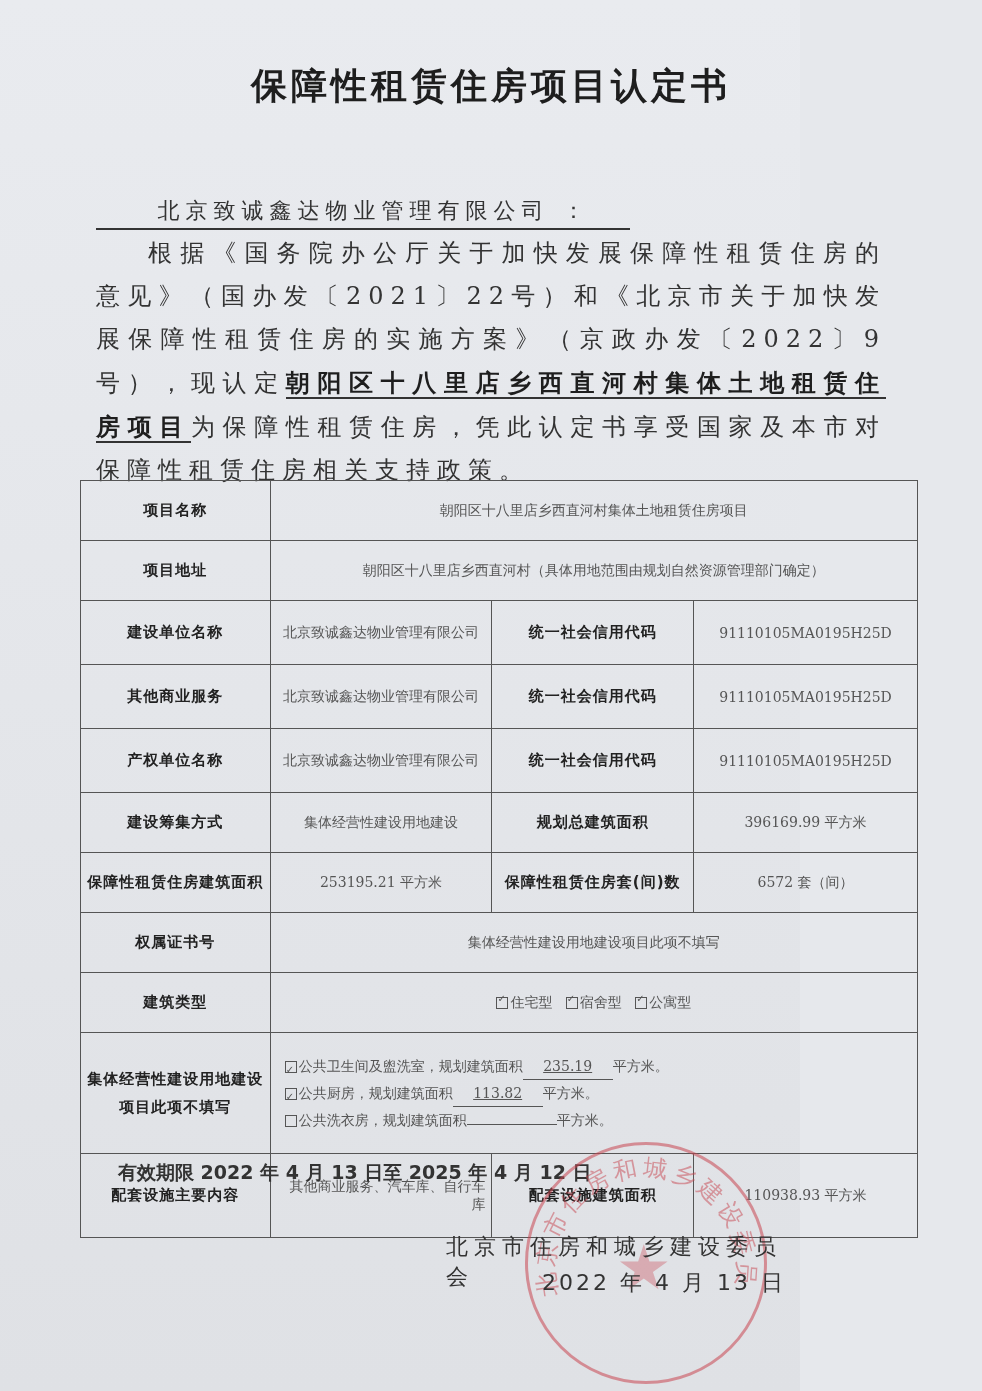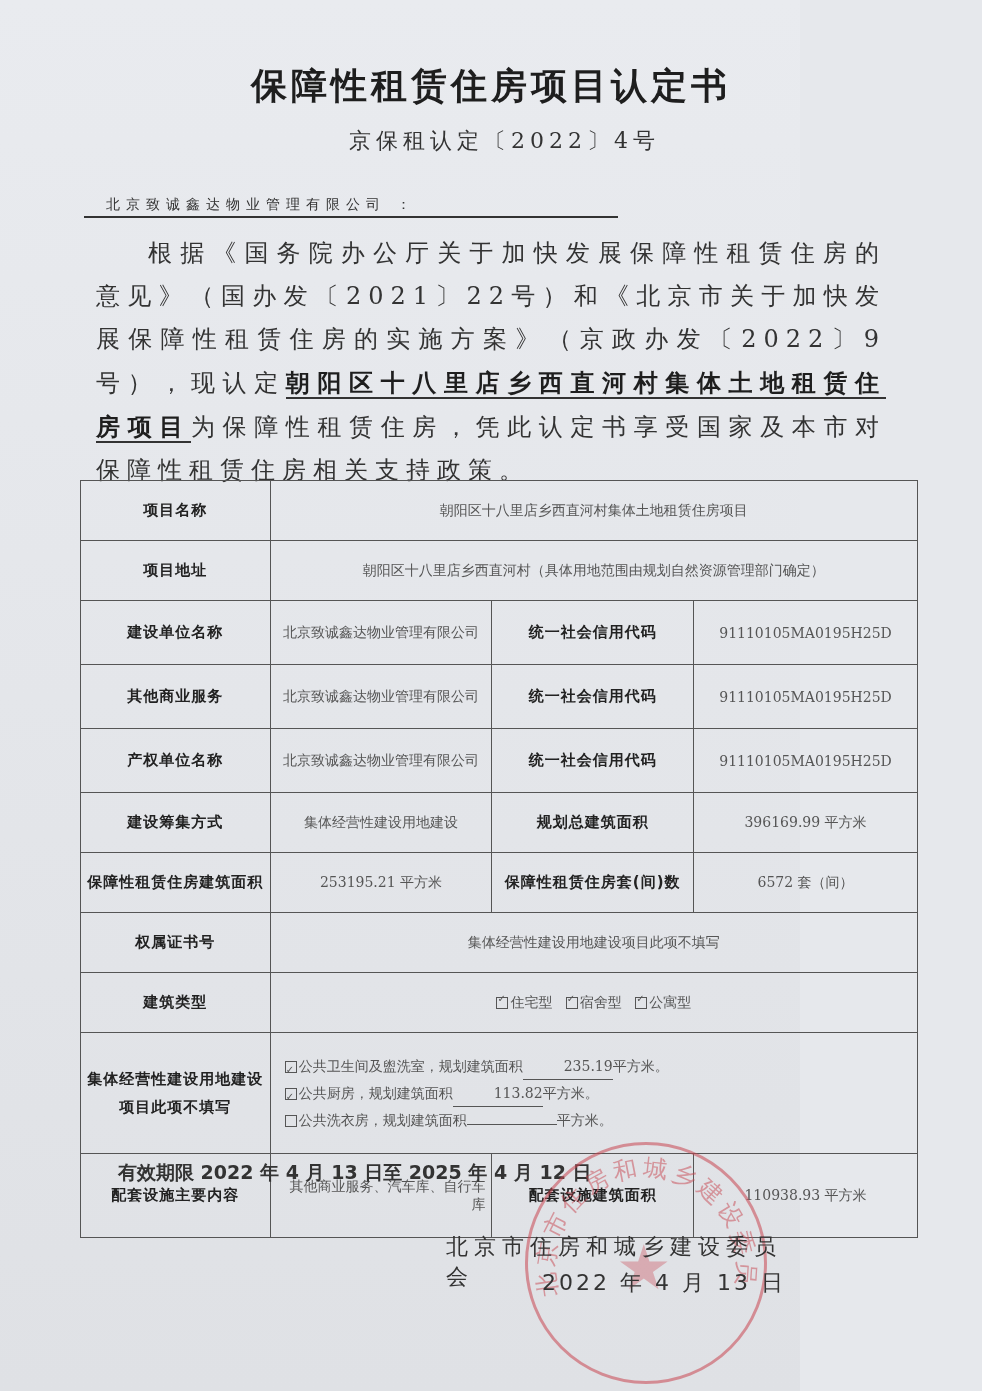--- a/index.html
+++ b/index.html
@@ -10,57 +10,56 @@
     color:#2b2b2b;
     position:relative;
   }
   .page { position:absolute; left:0; top:0; width:800px; height:1391px;
     background: linear-gradient(180deg,#e9ebef 0%,#e4e6ea 50%,#dfe1e5 100%); }
   .title { position:absolute; top:62px; left:0; width:982px; text-align:center;
     font-family:"DejaVu Serif","Liberation Serif",serif; font-weight:bold;
     font-size:36px; letter-spacing:4px; color:#1e1e1e; }
   .docno { position:absolute; top:126px; right:140px; font-family:"DejaVu Serif",serif;
     font-size:22px; letter-spacing:5px; color:#333; }
-  .addressee { position:absolute; top:196px; left:84px; width:512px;
-    border-bottom:2px solid #333; padding:0 0 2px 22px; font-size:14px;
-    letter-spacing:6px; color:#333; font-family:"DejaVu Serif",serif; }
+  .addressee { position:absolute; top:196px; left:96px; width:512px;
+    border-bottom:2px solid #333; padding:0 0 2px 22px; font-size:22px;
+    letter-spacing:6px; color:#333; font-family:"DejaVu Serif",serif;text-align:center; }
   .body-text { position:absolute; top:232px; left:96px; width:790px;
     font-family:"DejaVu Serif",serif; font-size:24px; line-height:43px;
     letter-spacing:7px; color:#333; text-indent:52px; text-align:justify; }
   .body-text .proj { font-weight:bold; color:#1e1e1e; border-bottom:2px solid #333; }
   table.info { position:absolute; top:480px; left:80px; width:838px;
     border-collapse:collapse; font-size:14px; color:#555; }
   table.info td { border:1.5px solid #555; text-align:center; vertical-align:middle;
     padding:20px 6px; }
   table.info td.lbl { font-weight:bold; color:#222; font-size:15px; letter-spacing:1px; }
   table.info td.val { font-family:"DejaVu Serif",serif; color:#555; }
   .chk { display:inline-block; width:10px; height:10px; border:1px solid #555;
     margin-right:2px; vertical-align:middle; position:relative; }
   .chk.on::after { content:"✓"; position:absolute; left:0; top:-5px; font-size:10px; }
   .fac { text-align:left !important; padding-left:14px !important; line-height:26px; }
   .blank { display:inline-block; min-width:90px; border-bottom:1px solid #555;
-    text-align:right; }
+    text-align:center;text-decoration:underline; }
   .validity { position:absolute; top:1160px; left:118px; font-size:19px;
     font-weight:bold; color:#333; }
   .issuer { position:absolute; top:1232px; left:446px; font-family:"DejaVu Serif",serif;
     font-size:22px; letter-spacing:6px; color:#333; }
   .issue-date { position:absolute; top:1268px; left:526px; font-size:22px;
     letter-spacing:3px; color:#333;margin-left:16px; }
   .seal { position:absolute; left:525px; top:1142px; width:236px; height:236px;
     border:3px solid rgba(200,70,80,0.55); border-radius:50%; }
   .seal .star { position:absolute; left:88px; top:86px; font-size:62px;
     color:rgba(200,70,80,0.35); }
   .seal .ring { position:absolute; left:0; top:0; width:236px; height:236px; }
 </style>
 </head>
 <body>
 
 <div class="page">
   <div class="title">保障性租赁住房项目认定书</div>
-  <div class="docno">京保租认定〔2022〕4号</div>
   <div class="addressee">北京致诚鑫达物业管理有限公司 ：</div>
   <div class="body-text"><span>根据《国务院办公厅关于加快发展保障性租赁住房的意见》（国办发〔2021〕22号）和《北京市关于加快发展保障性租赁住房的实施方案》（京政办发〔2022〕9号），现认定</span><span class="proj">朝阳区十八里店乡西直河村集体土地租赁住房项目</span><span>为保障性租赁住房，凭此认定书享受国家及本市对保障性租赁住房相关支持政策。</span></div>
 
   <table class="info">
     <colgroup>
         <col style="width:190px">
         <col style="width:222px">
         <col style="width:202px">
         <col style="width:224px">
       </colgroup>

